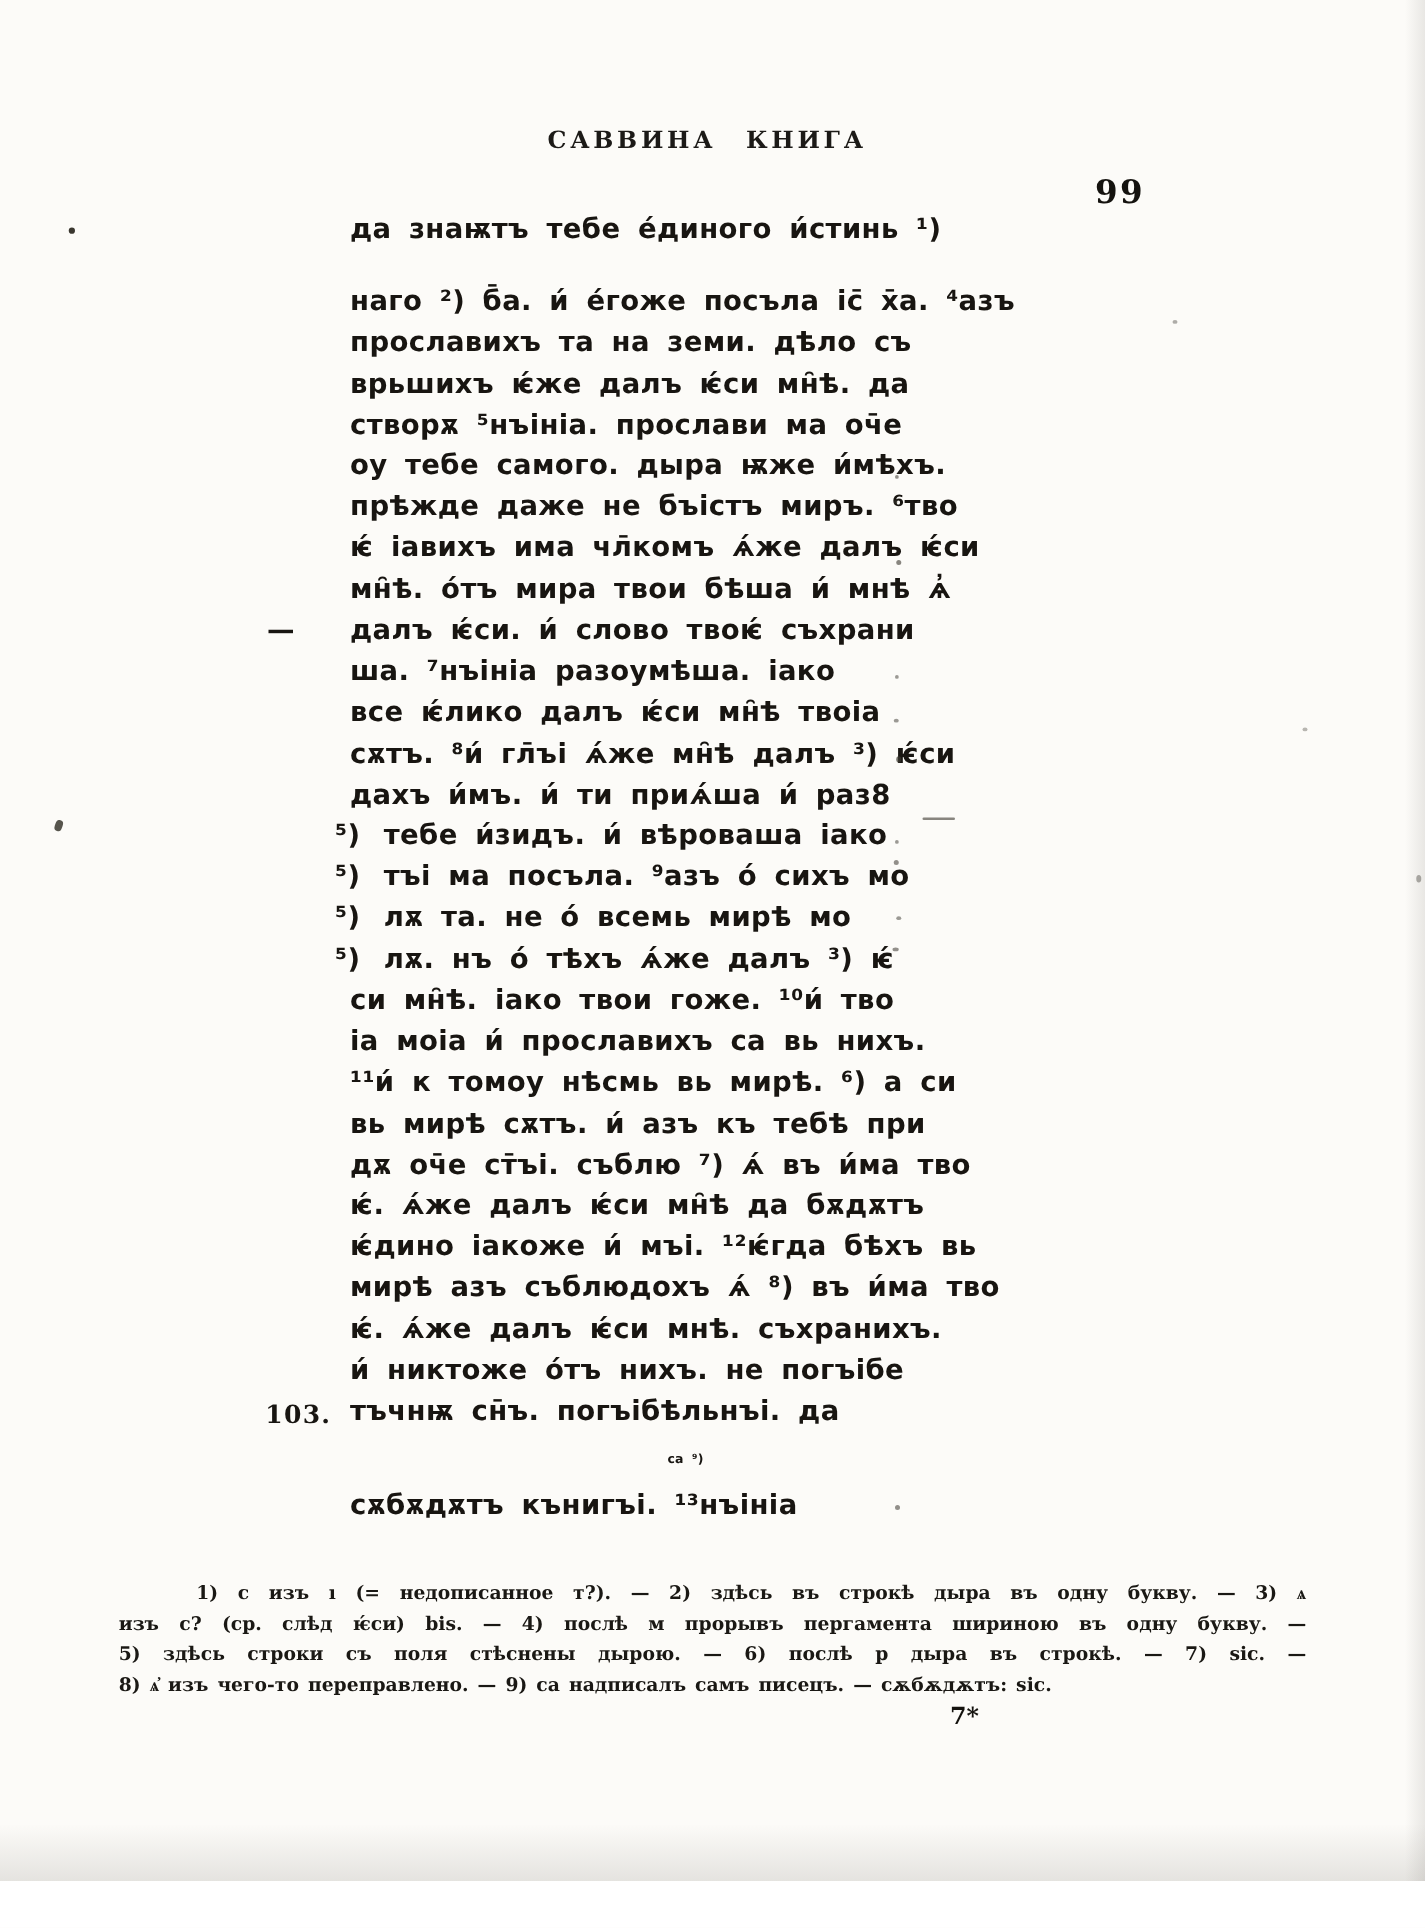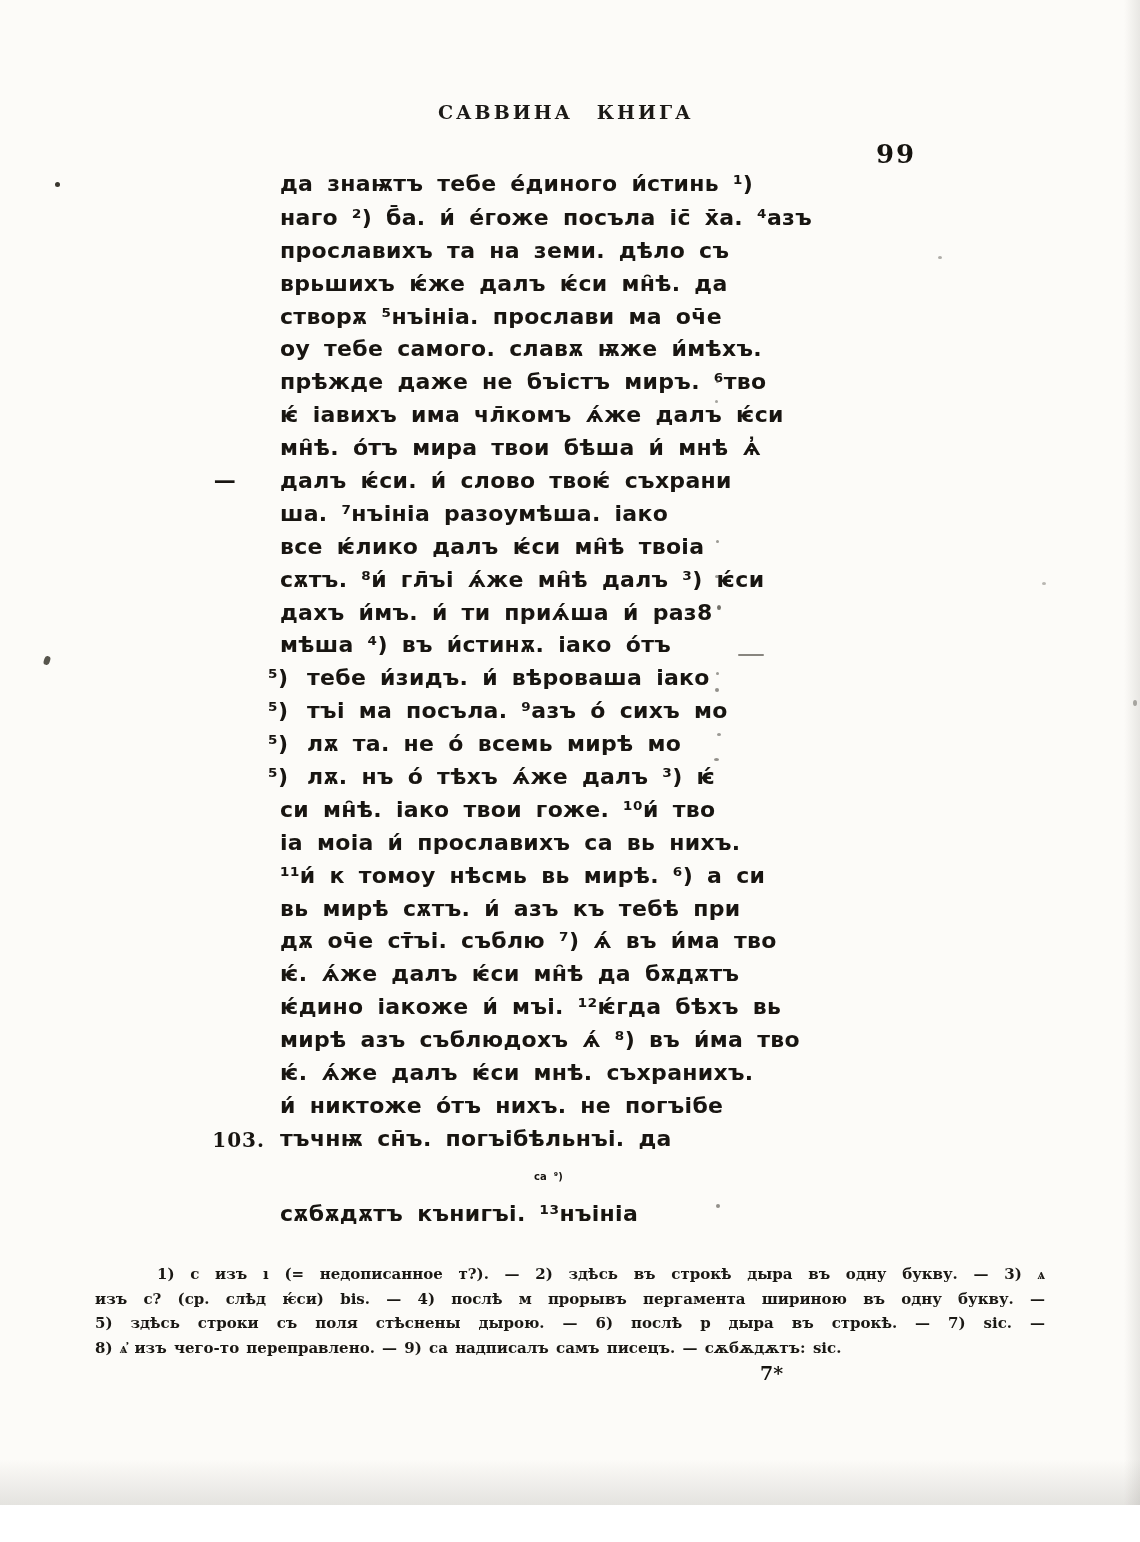--- a/index.html
+++ b/index.html
@@ -27,21 +27,21 @@
     font-size:26px; font-weight:700; letter-spacing:2px; color:#15130f;margin-top:48px;
   }
   
   .body-text {
     position:absolute; left:280px; top:168px; width:460px;
     font-family:"DejaVu Sans", sans-serif; font-weight:700;
     font-size:22px; color:#181511;
     letter-spacing:0.3px; word-spacing:6px;
   }
   .line { position:relative; height:32.9px; line-height:32.9px; white-space:nowrap; }
-  .line.first { margin-bottom:1px; }
+  .line.first { margin-bottom:25px; }
   .line.indent { padding-left:27px; }
   .line.inter {
     height:42px; line-height:42px; padding-left:77px;
     font-size:10px; letter-spacing:0.2px; word-spacing:3px;text-align:center;
   }
   .marker.dash { position:absolute; right:100%; margin-right:44px; top:0; }
   .marker.note { position:absolute; left:-12px; top:0; }
   .marker.roman {
     position:absolute; right:100%; margin-right:15px; top:1px;
     font-family:"DejaVu Serif", serif; font-weight:700; font-size:20px;
@@ -70,30 +70,29 @@
 
   <div class="running-title">САВВИНА КНИГА</div>
   <div class="page-number">99</div>
 
   <div class="body-text" id="body-lines">
       <div class="line first"><span>да знаѭтъ тебе е́диного и́стинь ¹)</span></div>
       <div class="line"><span>наго ²) б̄а. и́ е́гоже посъла іс̄ х̄а. ⁴азъ</span></div>
       <div class="line"><span>прославихъ та на земи. дѣло съ</span></div>
       <div class="line"><span>врьшихъ ѥ́же далъ ѥ́си мн̑ѣ. да</span></div>
       <div class="line"><span>створѫ ⁵нъініа. прослави ма оч̄е</span></div>
-      <div class="line"><span>оу тебе самого. славѫ ѭже и́мѣхъ.</span></div>
+      <div class="line"><span>оу тебе самого. дыра ѭже и́мѣхъ.</span></div>
       <div class="line"><span>прѣжде даже не бъістъ миръ. ⁶тво</span></div>
       <div class="line"><span>ѥ́ іавихъ има чл̄комъ ѧ́же далъ ѥ́си</span></div>
       <div class="line"><span>мн̑ѣ. о́тъ мира твои бѣша и́ мнѣ ѧ̓</span></div>
       <div class="line"><span class="marker dash">—</span><span>далъ ѥ́си. и́ слово твоѥ́ съхрани</span></div>
       <div class="line"><span>ша. ⁷нъініа разоумѣша. іако</span></div>
       <div class="line"><span>все ѥ́лико далъ ѥ́си мн̑ѣ твоіа</span></div>
       <div class="line"><span>сѫтъ. ⁸и́ гл̄ъі ѧ́же мн̑ѣ далъ ³) ѥ́си</span></div>
       <div class="line"><span>дахъ и́мъ. и́ ти приѧ́ша и́ раз8</span></div>
-      <div class="line"><span>мѣша ⁴) въ и́стинѫ. іако о́тъ</span></div>
       <div class="line indent"><span class="marker note">⁵)</span><span>тебе и́зидъ. и́ вѣроваша іако</span></div>
       <div class="line indent"><span class="marker note">⁵)</span><span>тъі ма посъла. ⁹азъ о́ сихъ мо</span></div>
       <div class="line indent"><span class="marker note">⁵)</span><span>лѫ та. не о́ всемь мирѣ мо</span></div>
       <div class="line indent"><span class="marker note">⁵)</span><span>лѫ. нъ о́ тѣхъ ѧ́же далъ ³) ѥ́</span></div>
       <div class="line"><span>си мн̑ѣ. іако твои гоже. ¹⁰и́ тво</span></div>
       <div class="line"><span>іа моіа и́ прославихъ са вь нихъ.</span></div>
       <div class="line"><span>¹¹и́ к томоу нѣсмь вь мирѣ. ⁶) а си</span></div>
       <div class="line"><span>вь мирѣ сѫтъ. и́ азъ къ тебѣ при</span></div>
       <div class="line"><span>дѫ оч̄е ст̄ъі. съблю ⁷) ѧ́ въ и́ма тво</span></div>
       <div class="line"><span>ѥ́. ѧ́же далъ ѥ́си мн̑ѣ да бѫдѫтъ</span></div>

